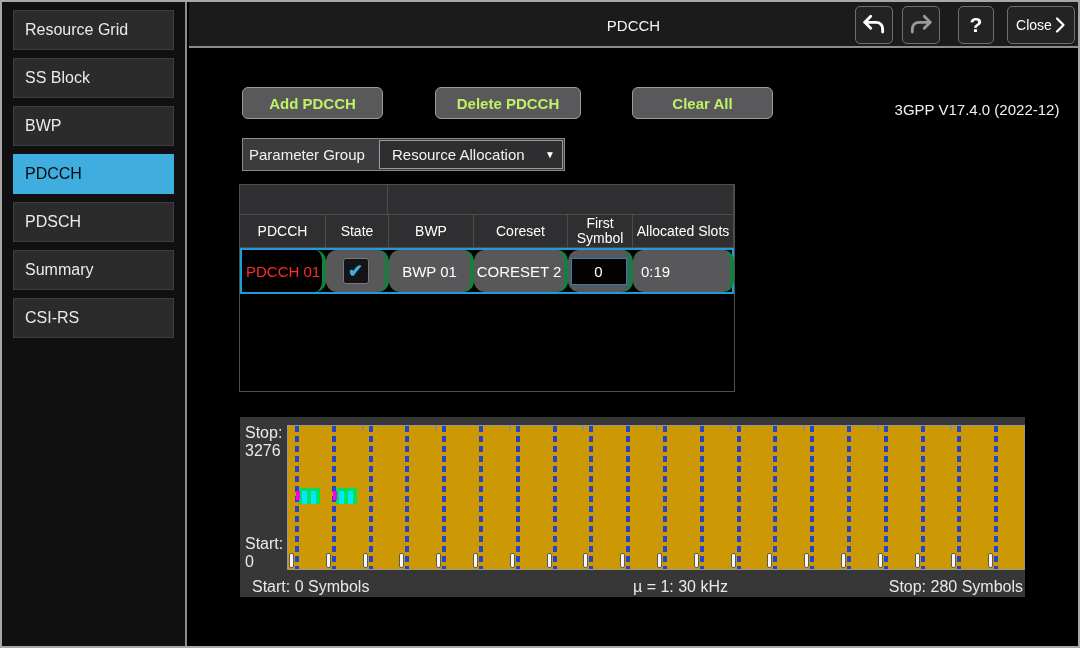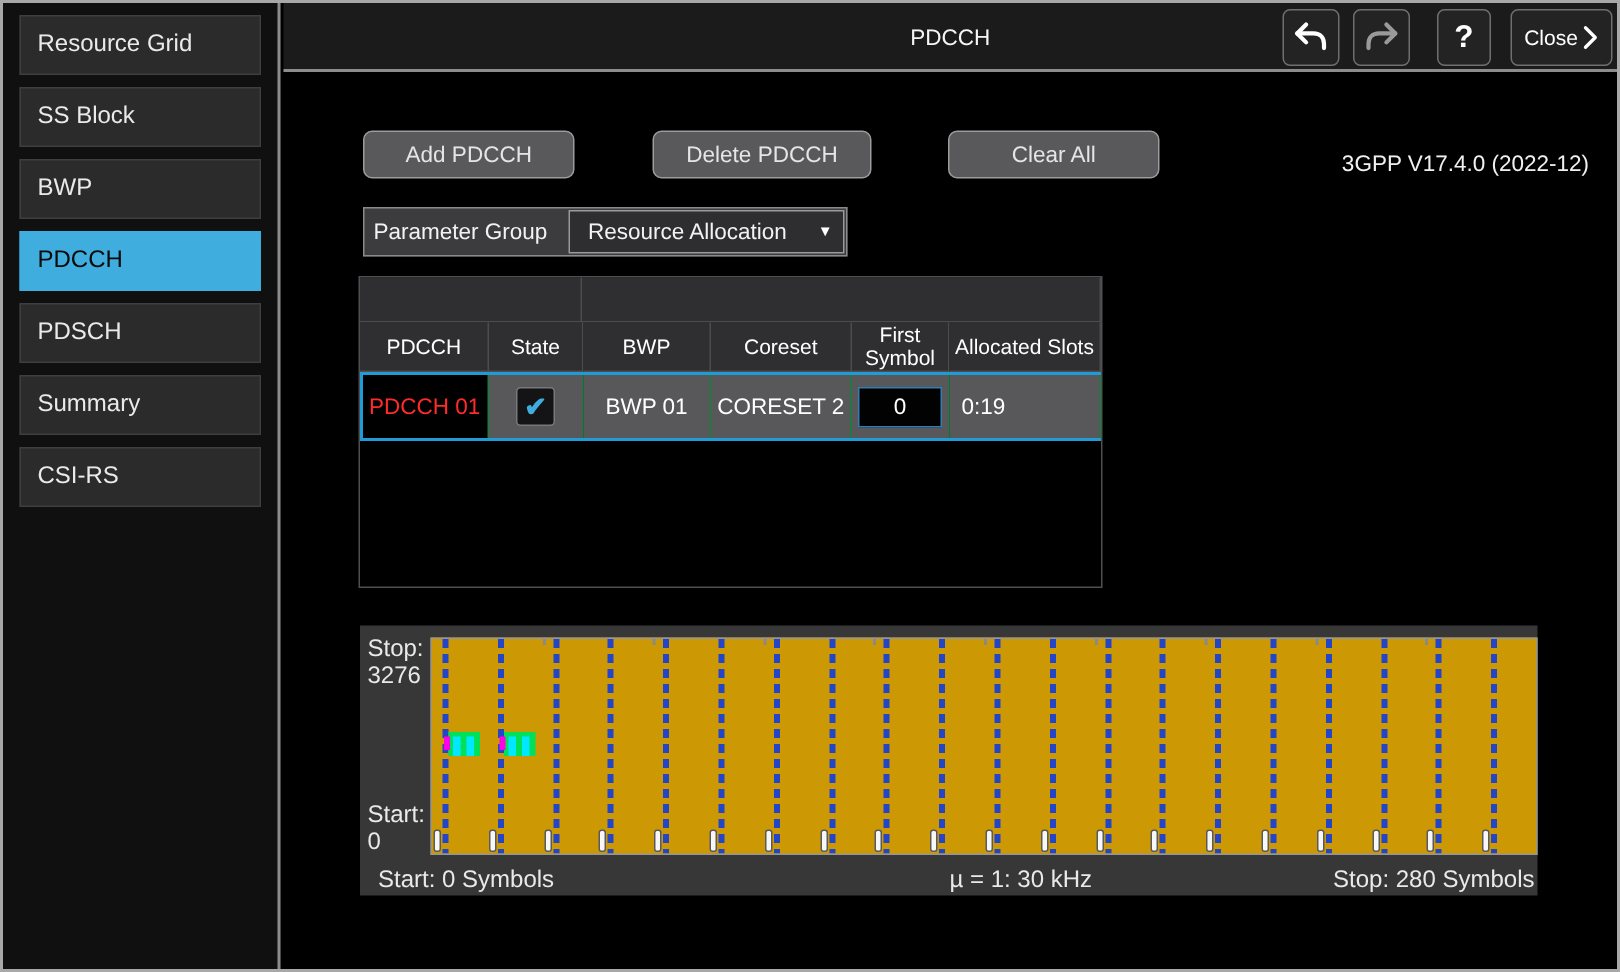--- a/index.html
+++ b/index.html
@@ -13,39 +13,39 @@
   
   .topbar{position:absolute;left:187px;right:0;top:0;height:46px;background:#1b1b1b;border-bottom:2px solid #8c8c8c;}
   .topbar-title{position:absolute;left:50%;top:0;transform:translateX(-50%);height:46px;display:flex;align-items:center;color:#f5f5f5;font-size:15px;}
   .topbar-actions{position:absolute;right:3px;top:4px;display:flex;align-items:center;}
   .tb-btn{height:38px;background:#232323;border:1px solid #6f6f6f;border-radius:5px;display:flex;align-items:center;justify-content:center;cursor:pointer;color:#fff;}
   .tb-btn.undo{width:38px;}
   .tb-btn.redo{width:38px;margin-left:9px;}
   .tb-btn.help{width:36px;margin-left:18px;font-size:21px;font-weight:bold;}
   .tb-btn.close{width:68px;margin-left:13px;font-size:14px;gap:2px;}
   
-  .btn{position:absolute;top:85px;height:32px;background:#59595b;border:1px solid #9c9c9c;border-radius:6px;color:#e5e5e5;font-size:15px;display:flex;align-items:center;justify-content:center;cursor:pointer;}
+  .btn{position:absolute;top:85px;height:32px;background:#59595b;border:1px solid #9c9c9c;border-radius:6px;color:#bef264;font-size:15px;display:flex;align-items:center;justify-content:center;cursor:pointer;font-weight:bold;}
   .btn.add{left:240px;width:141px;}
   .btn.del{left:433px;width:146px;}
   .btn.clr{left:630px;width:141px;}
   .version{position:absolute;left:880px;top:99px;width:190px;text-align:center;color:#f0f0f0;font-size:15px;}
   
   .param-box{position:absolute;left:240px;top:136px;width:323px;height:33px;background:#3c3c3e;border:1px solid #8a8a8a;}
   .param-label{position:absolute;left:6px;top:0;height:31px;display:flex;align-items:center;color:#f2f2f2;font-size:15px;}
   .param-select{position:absolute;left:136px;top:1px;width:184px;height:29px;background:#2e2e30;border:1px solid #9a9a9a;color:#f2f2f2;font-size:15px;display:flex;align-items:center;cursor:pointer;}
   .param-select .sel-text{padding-left:12px;flex:1;}
   .param-select .arrow{font-size:10px;padding-right:7px;color:#fff;}
   
   .ch-table{position:absolute;left:237px;top:182px;width:496px;height:208px;background:#000;border:1px solid #4f4f4f;}
   .t-group{display:grid;grid-template-columns:148px 346px;height:30px;}
   .t-group .tg{background:#2f2f31;border-right:1px solid #4c4c4c;border-bottom:1px solid #4c4c4c;}
   .t-head{display:grid;grid-template-columns:86px 63px 85px 94px 65px 101px;height:33px;}
   .t-head .th{background:#2f2f31;border-right:1px solid #4c4c4c;border-bottom:1px solid #4c4c4c;color:#fff;font-size:14px;line-height:1.05;display:flex;align-items:center;justify-content:center;text-align:center;padding:1px;}
   .t-row{display:grid;grid-template-columns:84px 63px 85px 94px 65px 101px;height:46px;border:2px solid var(--rowsel,#1f9cd8);}
-  .t-row .td{background:#58585b;border-right:1px solid #15803d;color:#fff;font-size:15px;display:flex;align-items:center;justify-content:center;}
+  .t-row .td{background:#58585b;border-right:4px solid #15803d;color:#fff;font-size:15px;display:flex;align-items:center;justify-content:center;border-radius:11px;}
   .t-row .td.name{background:#000;color:var(--redtxt,#ff2a2a);justify-content:flex-start;padding-left:4px;}
   .t-row .td.slots{justify-content:flex-start;padding-left:8px;}
   .checkbox{width:26px;height:26px;background:#141416;border:1px solid #787878;border-radius:3px;display:flex;align-items:center;justify-content:center;color:var(--accent,#2ba7e0);font-size:18px;font-weight:bold;cursor:pointer;}
   .sym-input{width:56px;height:27px;background:#020202;border:1px solid #2f7fb5;color:#fff;font-size:15px;text-align:center;}
   
   .chart-panel{position:absolute;left:238px;top:415px;width:785px;height:180px;background:#373737;}
   .plot{position:absolute;left:47px;top:8px;width:738px;height:145px;background:#cc9803;border:1px solid #969696;overflow:hidden;}
   .slot-line{position:absolute;top:0;bottom:0;width:4px;}
   .slot-tick{position:absolute;bottom:1px;width:5px;height:15px;background:#f7f7f7;border:1px solid #5a5a5a;border-radius:2px;}
   .top-tick{position:absolute;top:0;width:2px;height:4px;background:#8a8a8a;}

